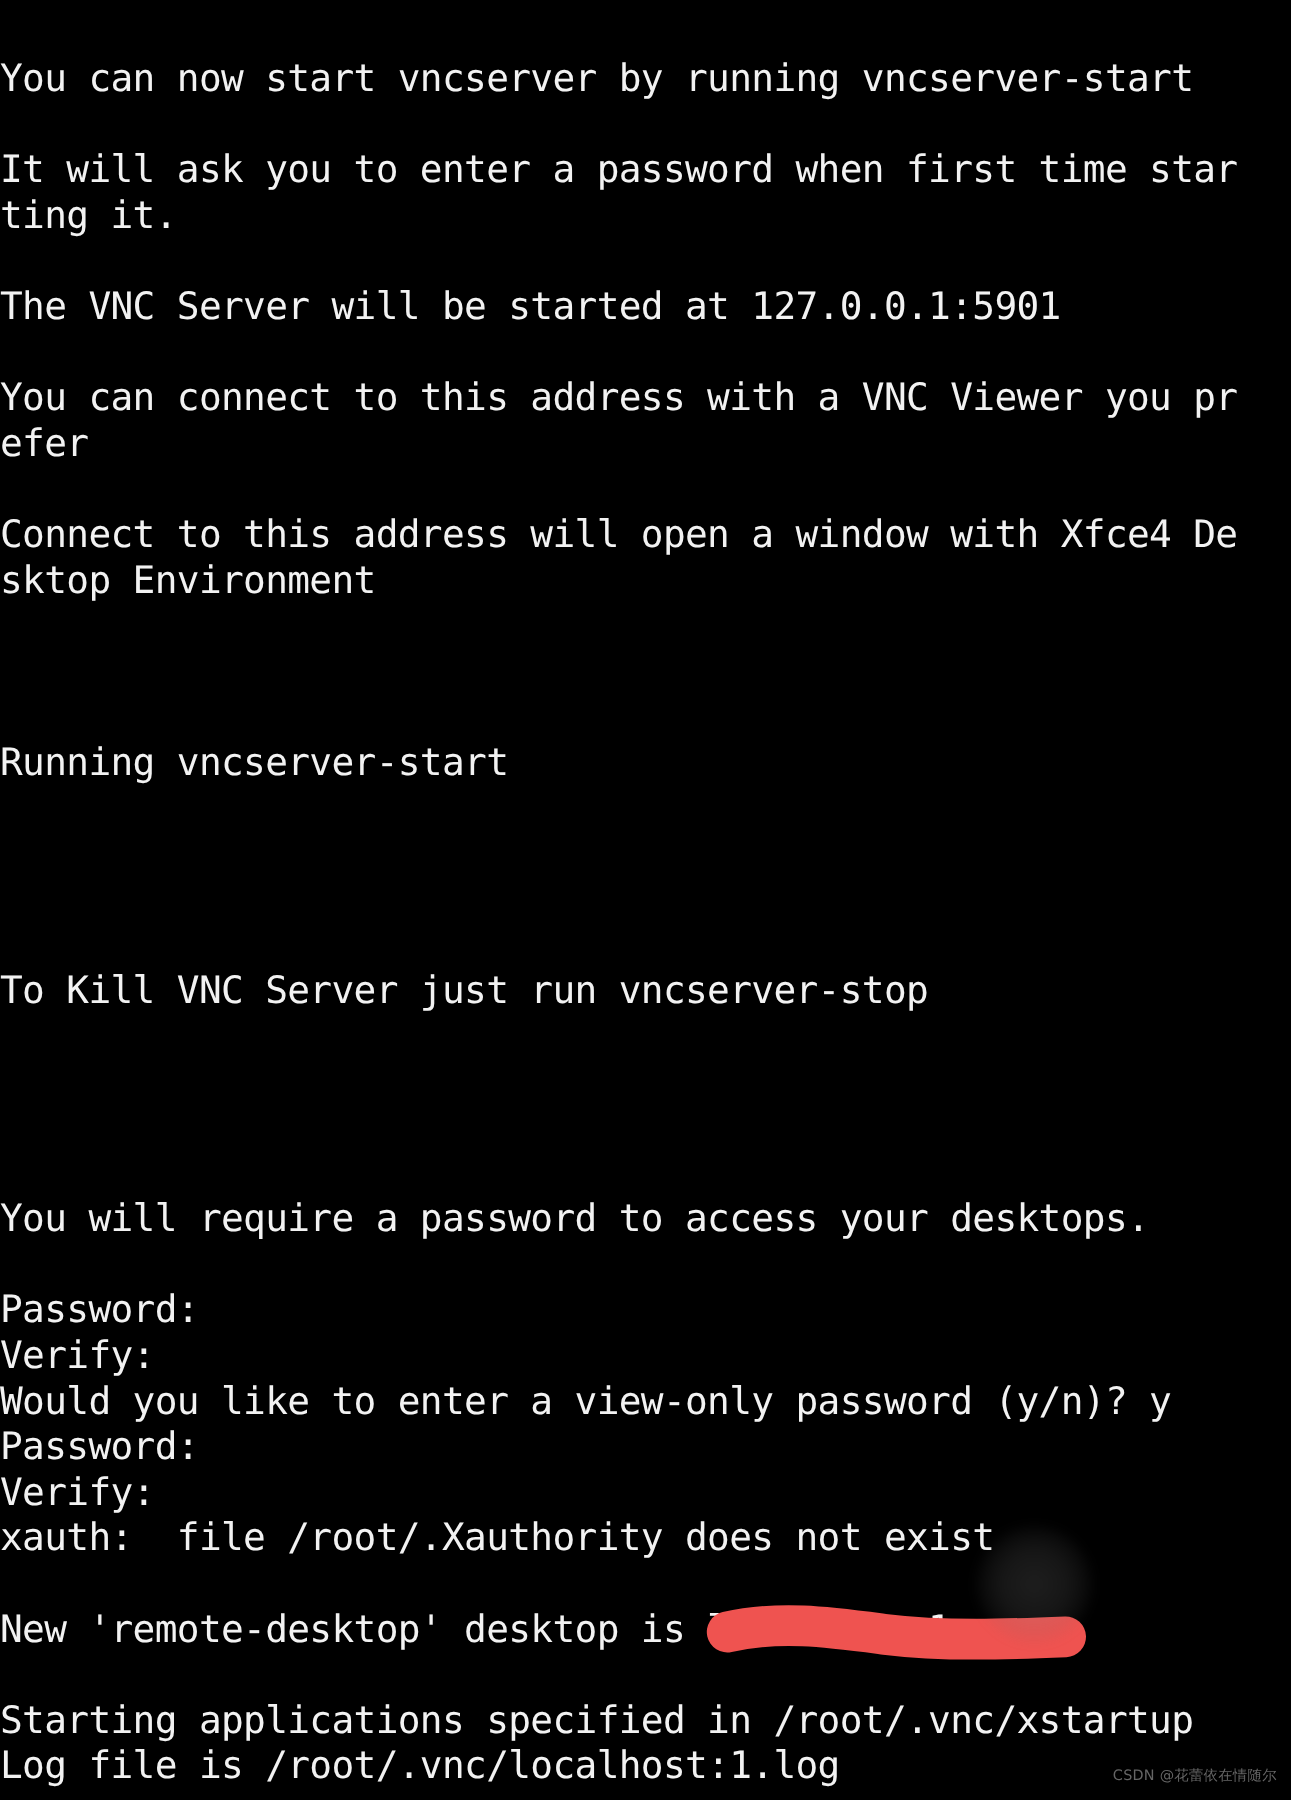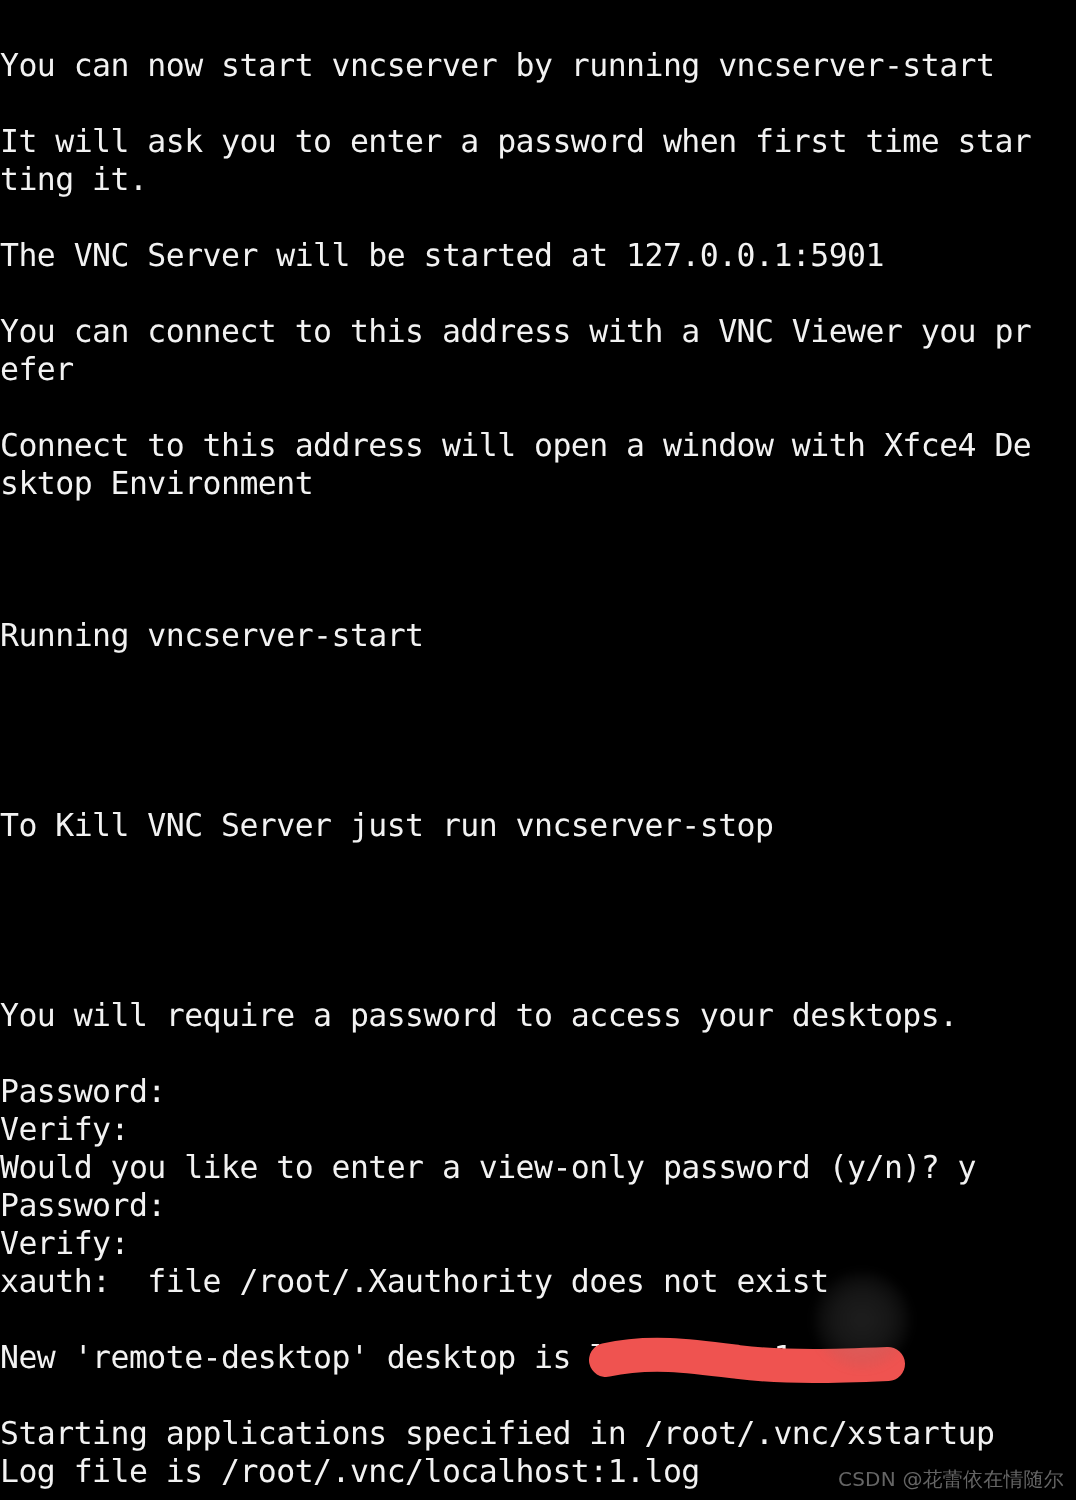--- a/index.html
+++ b/index.html
@@ -79,21 +79,21 @@
     pointer-events: none;
   }
 
   
   #watermark {
     position: absolute;
     right: 12px;
     bottom: 8px;
     color: #6e6e6e;
     font-family: "DejaVu Sans", "Liberation Sans", sans-serif;
-    font-size: 20px;
+    font-size: 12px;
     line-height: 26px;
     white-space: pre;
     letter-spacing: 0.2px;
     opacity: 0.92;
   }
 </style>
 </head>
 <body>
 
 <div id="terminal" style="background: rgb(0, 0, 0);">

